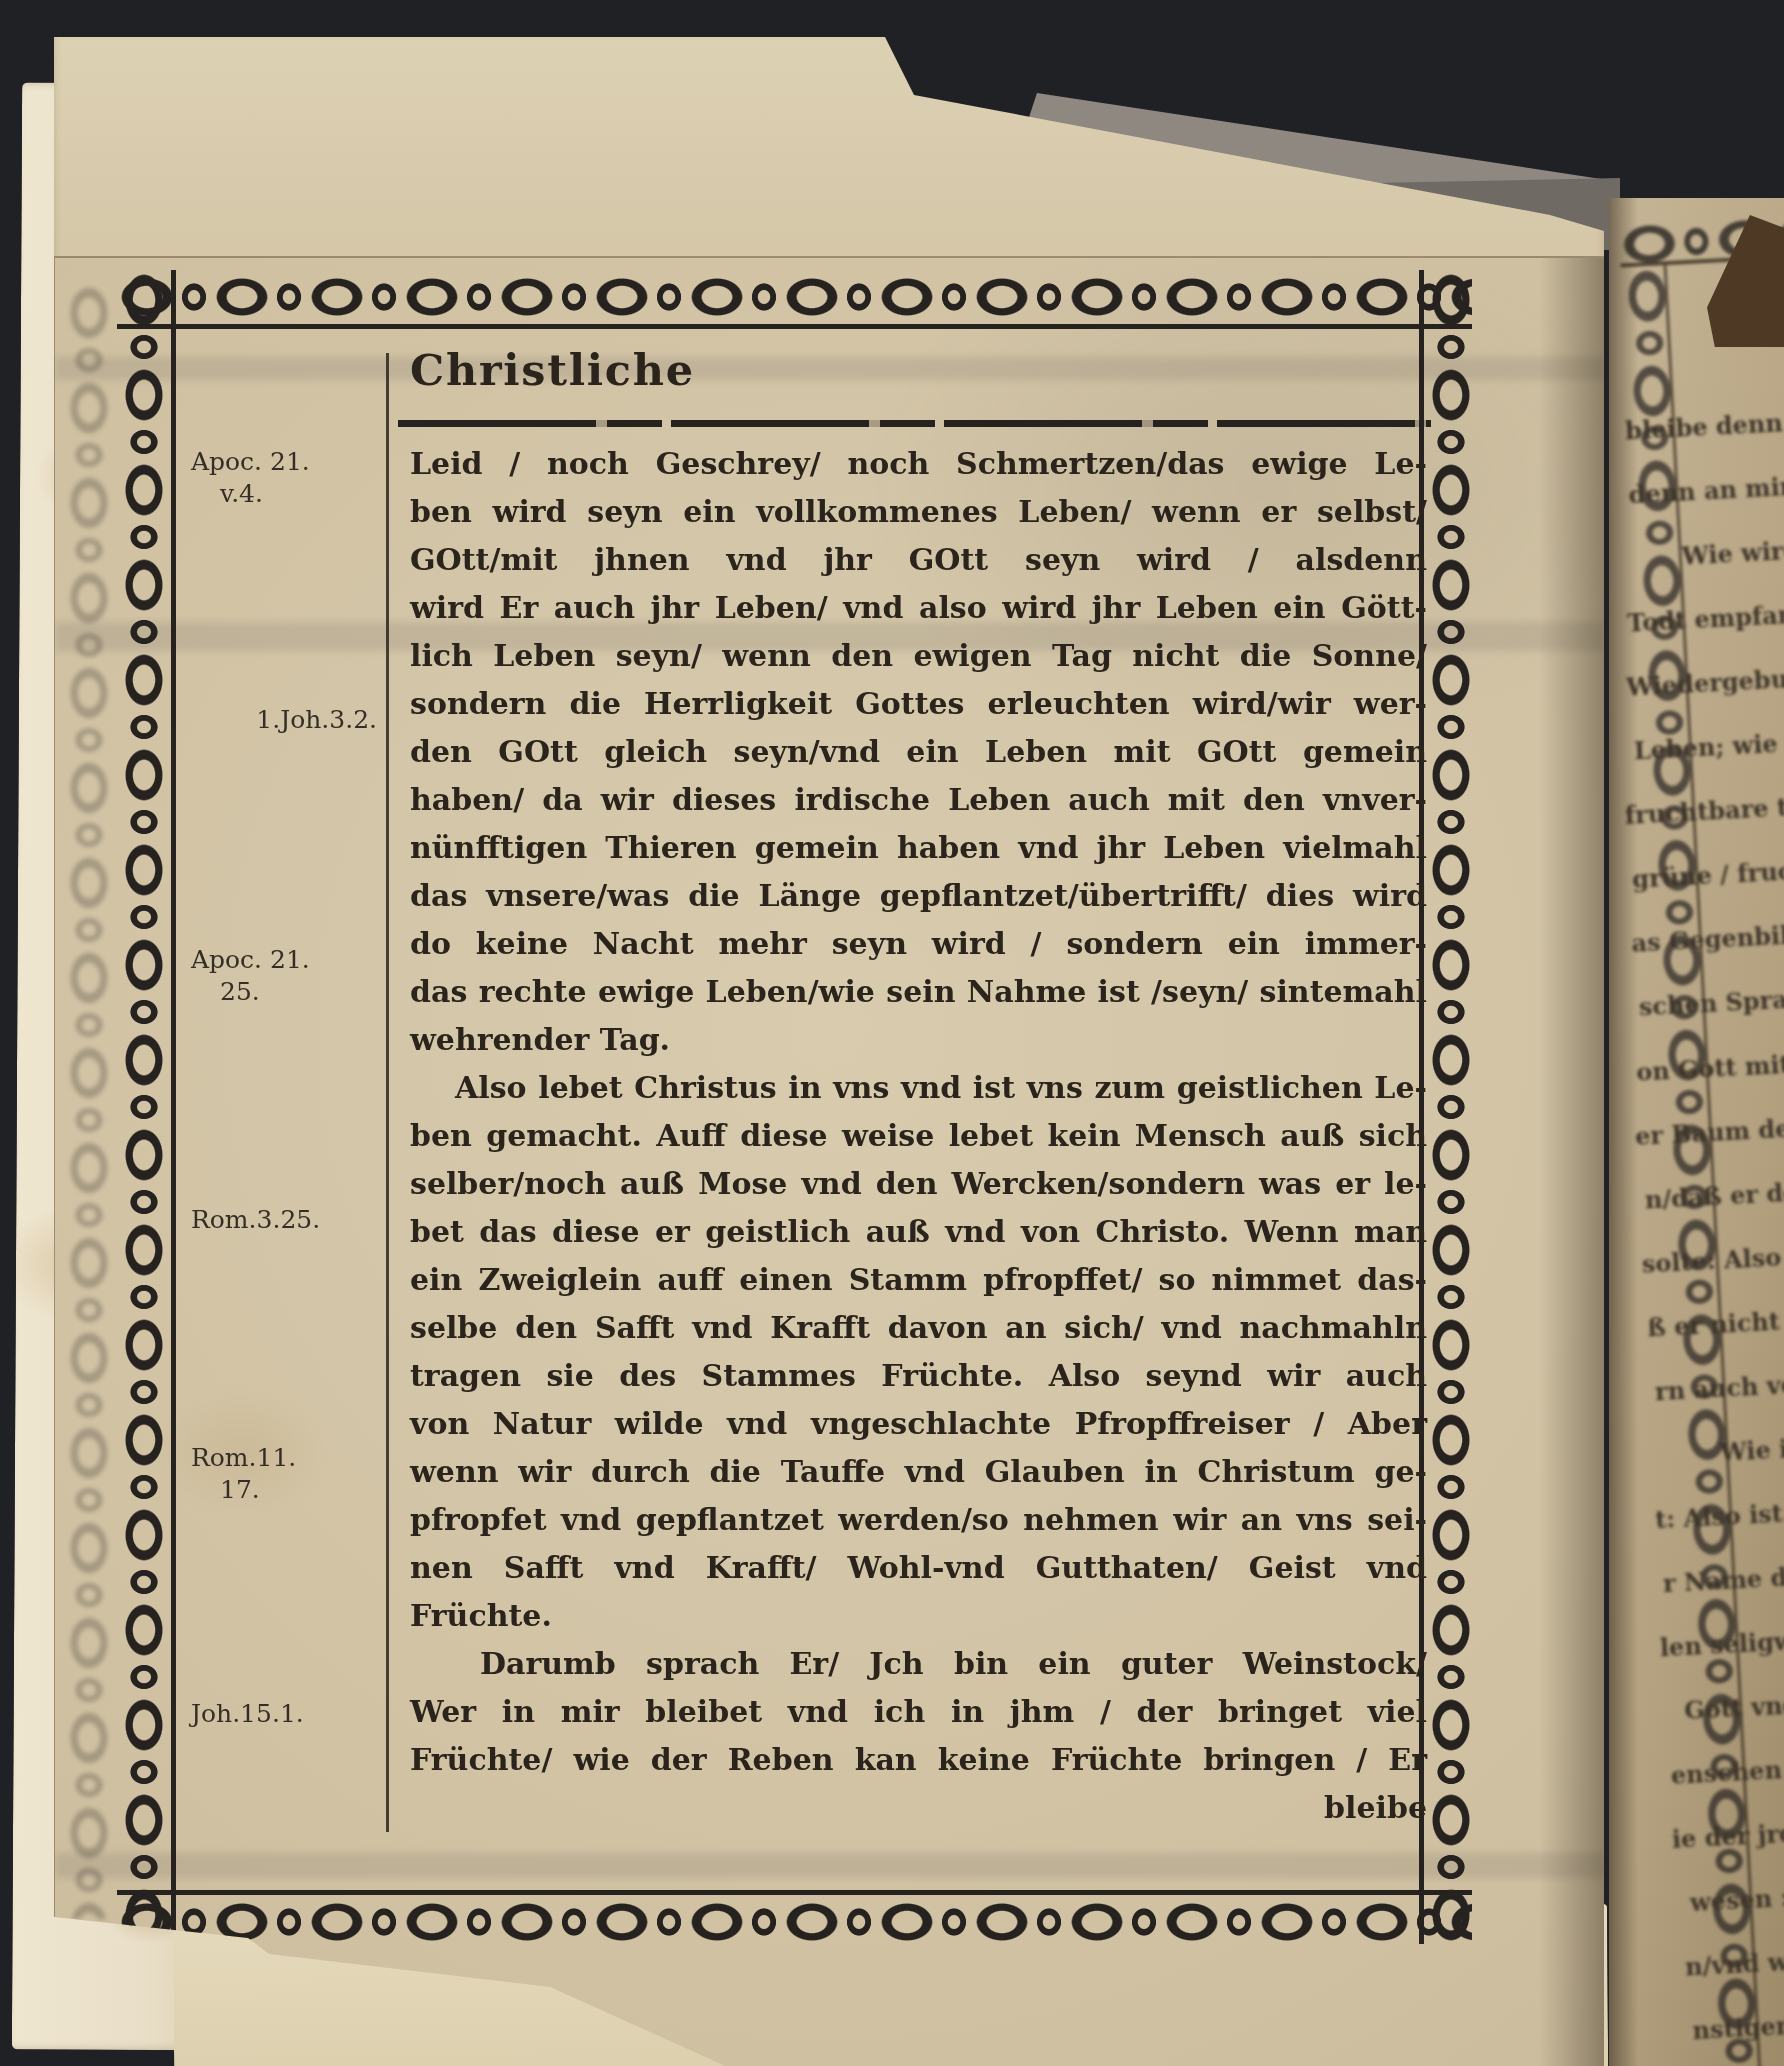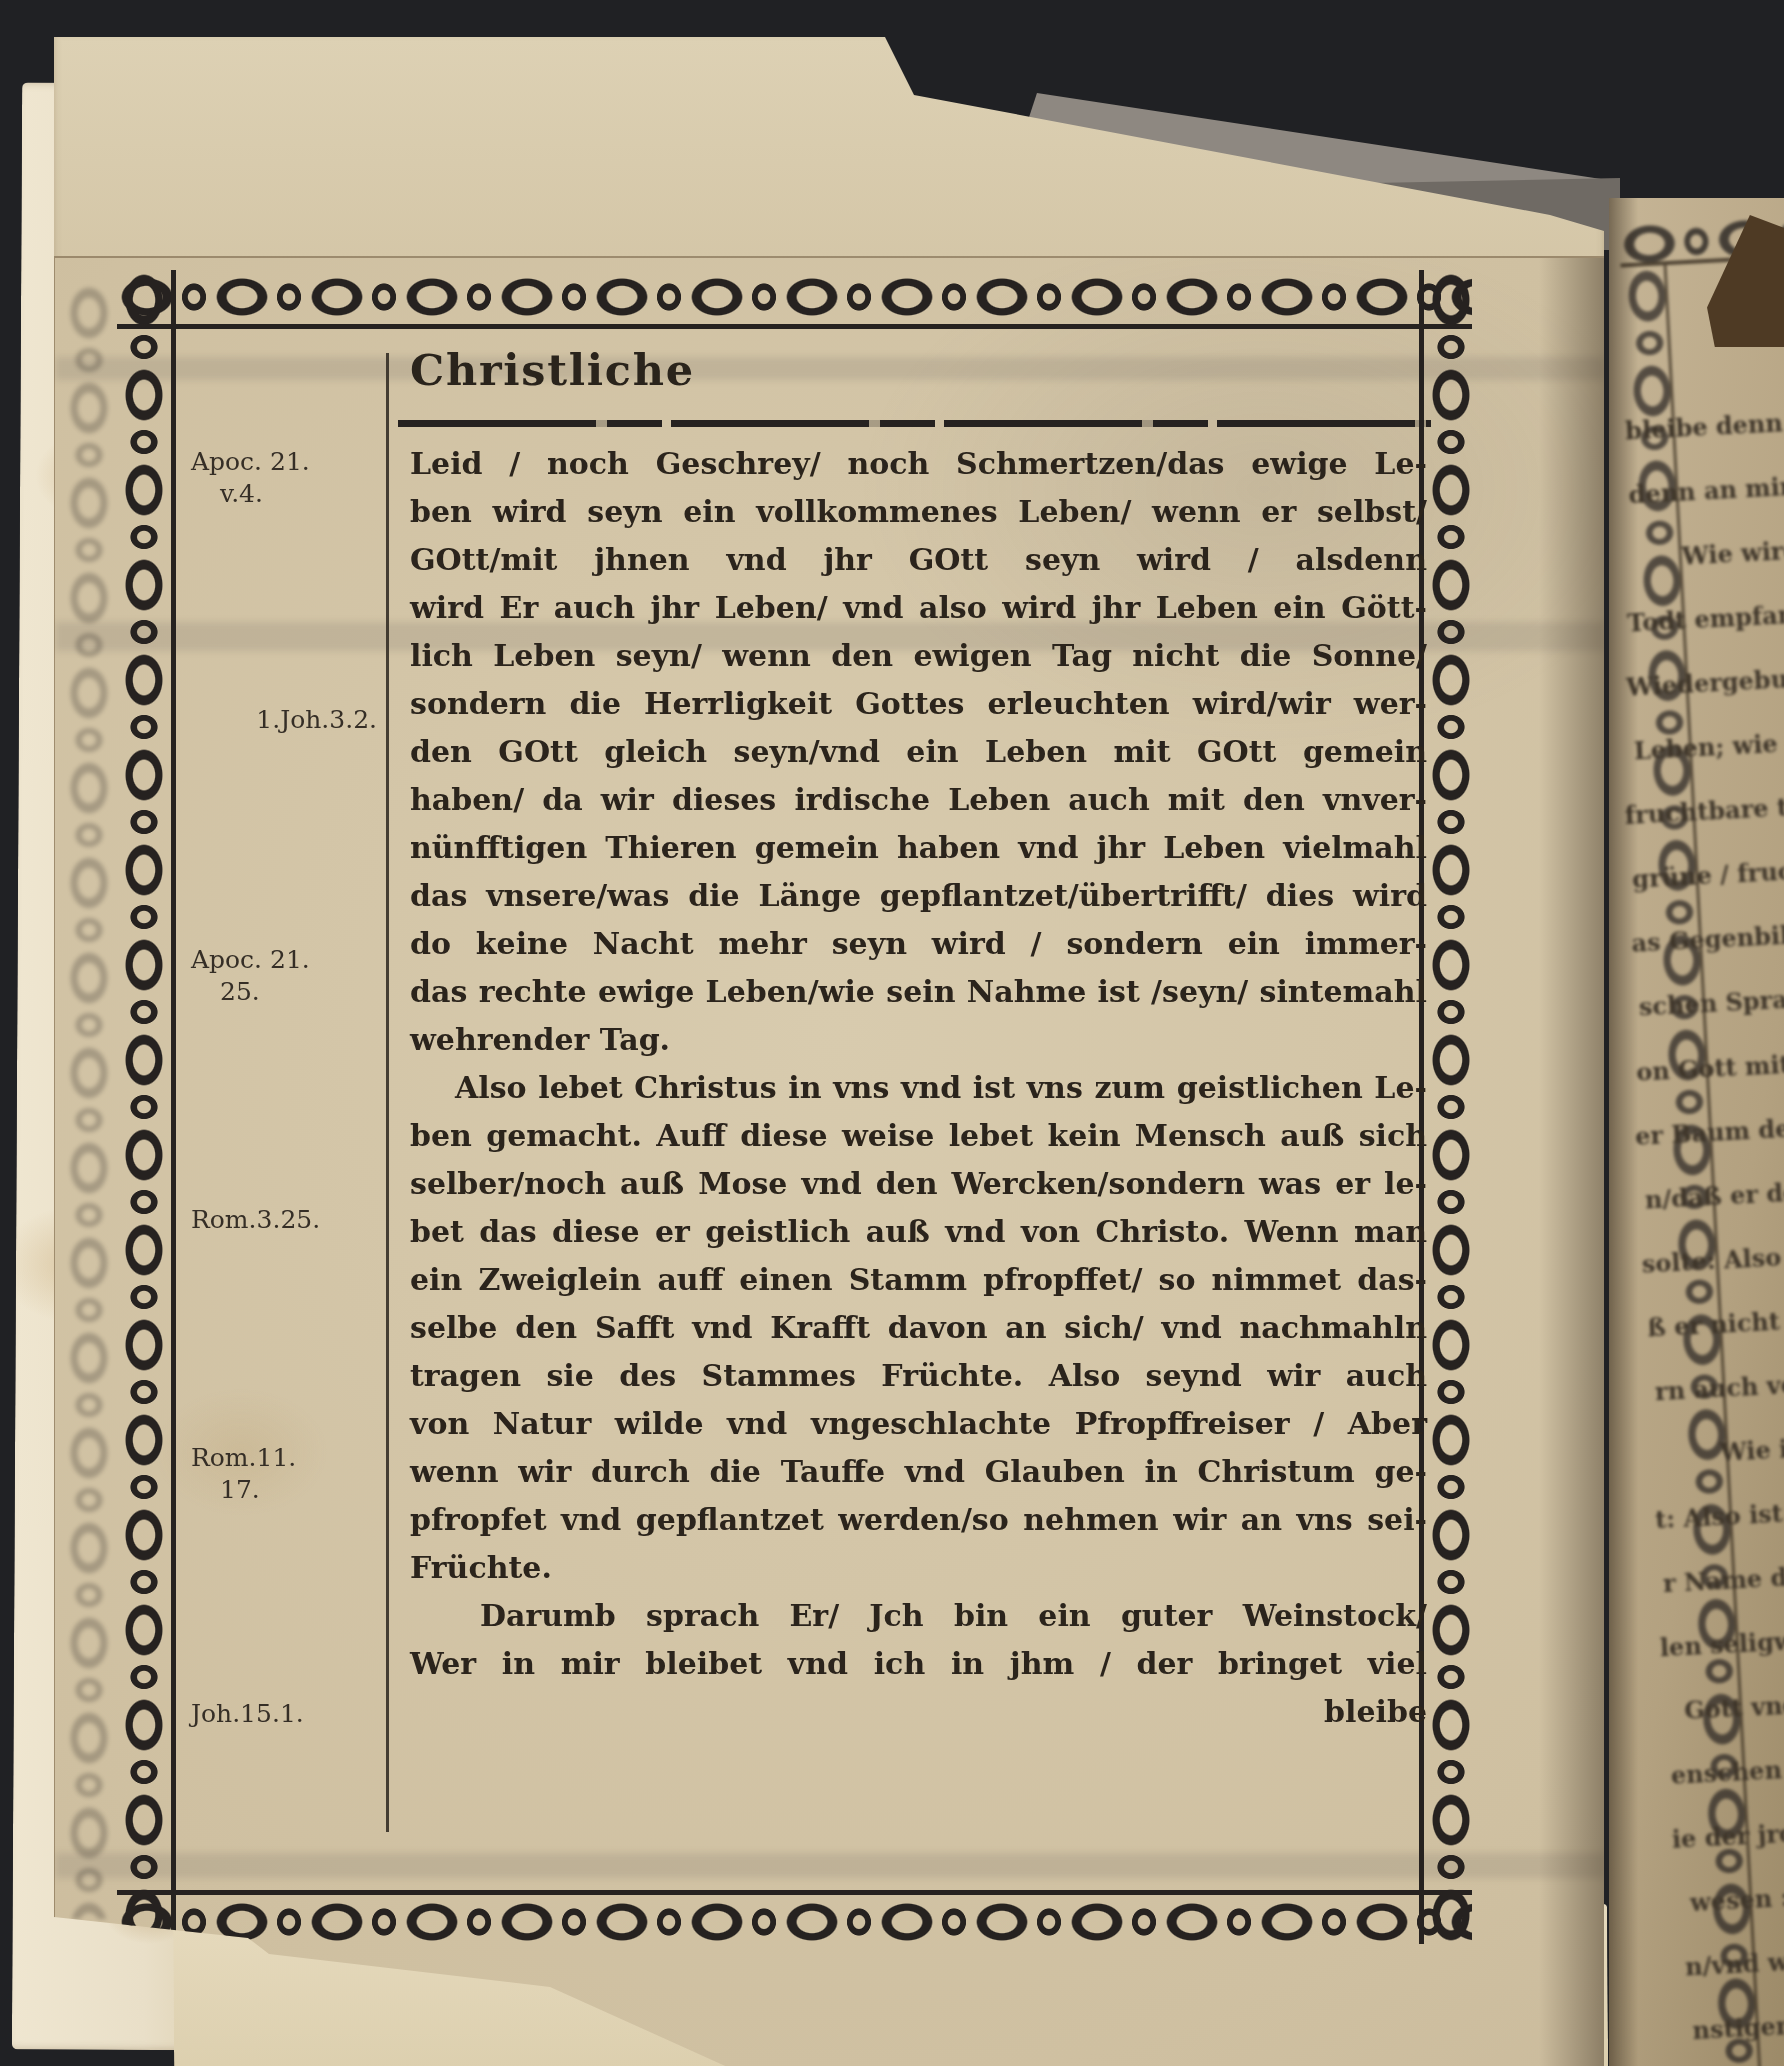--- a/index.html
+++ b/index.html
@@ -172,23 +172,25 @@
       <div class="text-line ind1">Also lebet Christus in vns vnd ist vns zum geistlichen Le-</div>
       <div class="text-line">ben gemacht.  Auff diese weise lebet kein Mensch auß sich</div>
       <div class="text-line">selber/noch auß Mose vnd den Wercken/sondern was er le-</div>
       <div class="text-line">bet das diese er geistlich auß vnd von Christo.  Wenn man</div>
       <div class="text-line">ein Zweiglein auff einen Stamm pfropffet/ so nimmet das-</div>
       <div class="text-line">selbe den Safft vnd Krafft davon an sich/ vnd nachmahln</div>
       <div class="text-line">tragen sie des Stammes Früchte.  Also seynd wir auch</div>
       <div class="text-line">von Natur wilde vnd vngeschlachte Pfropffreiser / Aber</div>
       <div class="text-line">wenn wir durch die Tauffe vnd Glauben in Christum ge-</div>
       <div class="text-line">pfropfet vnd gepflantzet werden/so nehmen wir an vns sei-</div>
+      <div class="text-line">nen Safft vnd Krafft/ Wohl-vnd Gutthaten/ Geist vnd</div>
       <div class="text-line end">Früchte.</div>
       <div class="text-line ind2">Darumb sprach Er/ Jch bin ein guter Weinstock/</div>
       <div class="text-line">Wer in mir bleibet vnd ich in jhm / der bringet viel</div>
+      <div class="text-line">Früchte/ wie der Reben kan keine Früchte bringen / Er</div>
       <div class="catchword">bleibe</div>
     </div>
   </div>
 
   <div class="right-page">
     <div class="rp-inner">
       <div class="orn-h rp-orn-top"></div>
       <div class="orn-v rp-orn-left"></div>
       <div class="rp-frag" style="top:219px;left:4.1px;">bleibe denn am W</div>
       <div class="rp-frag" style="top:283px;left:4.1px;">denn an mir.</div>

